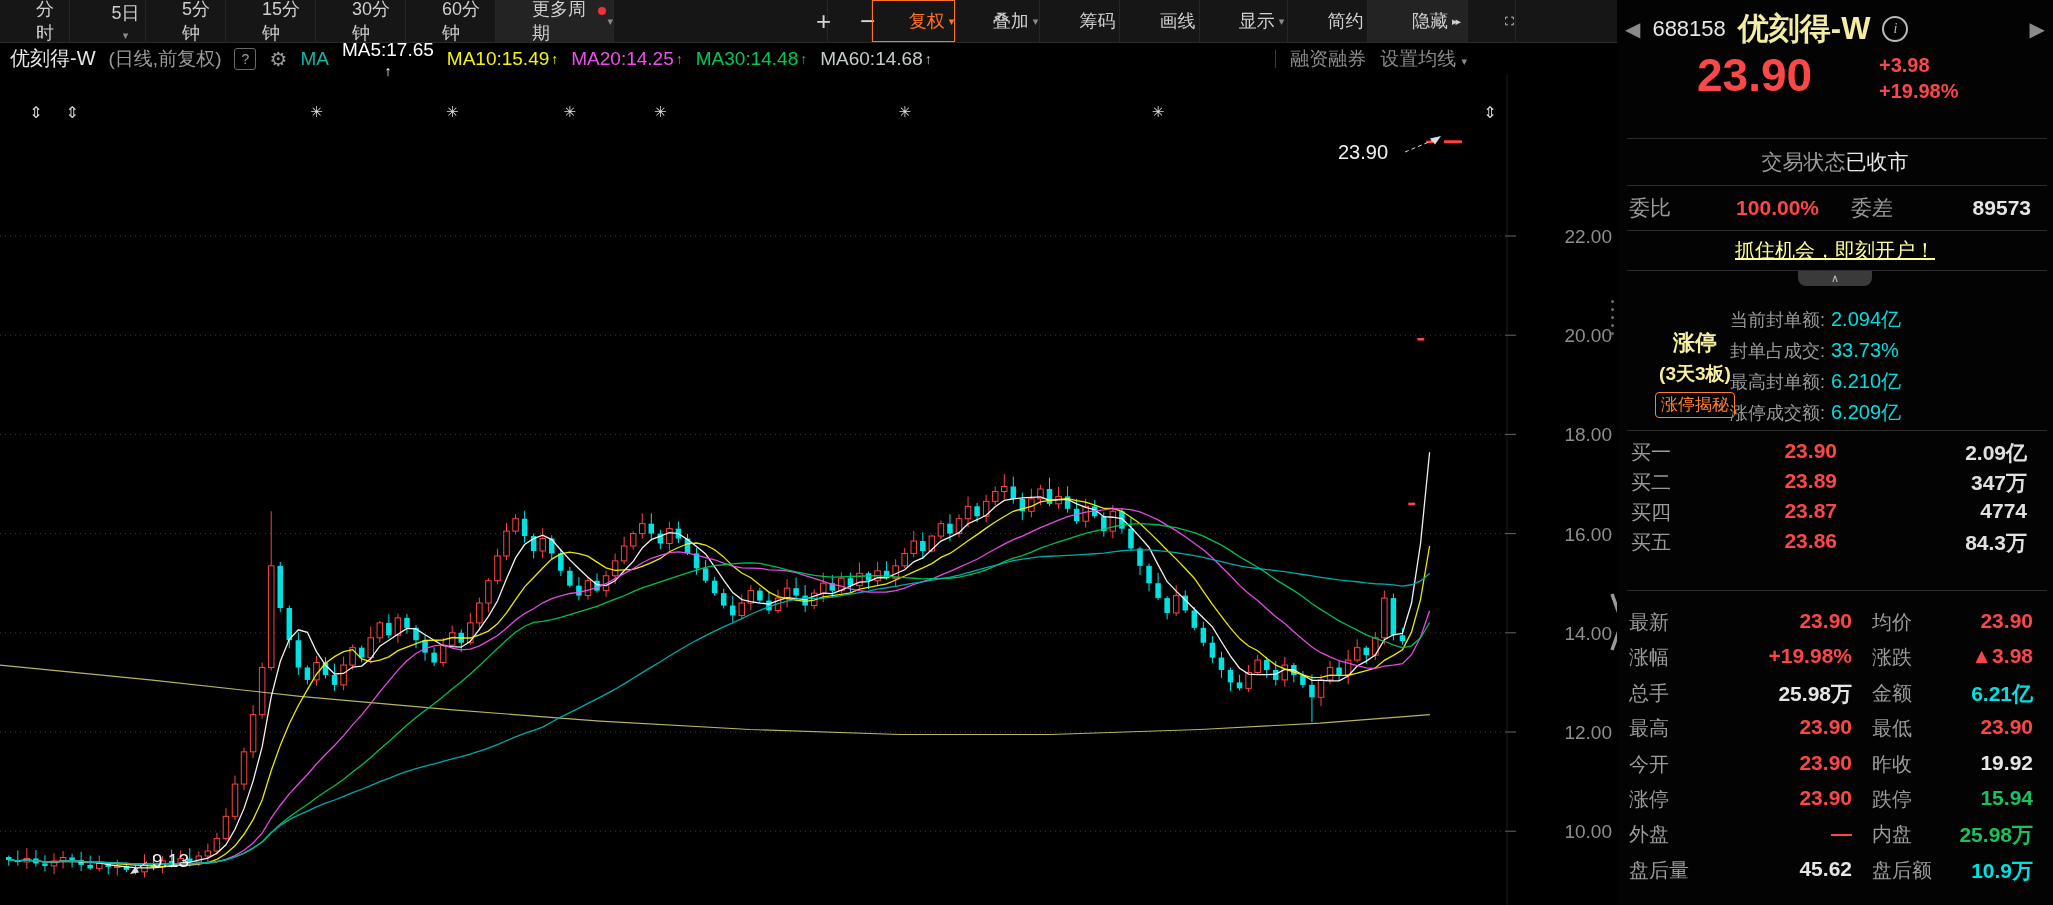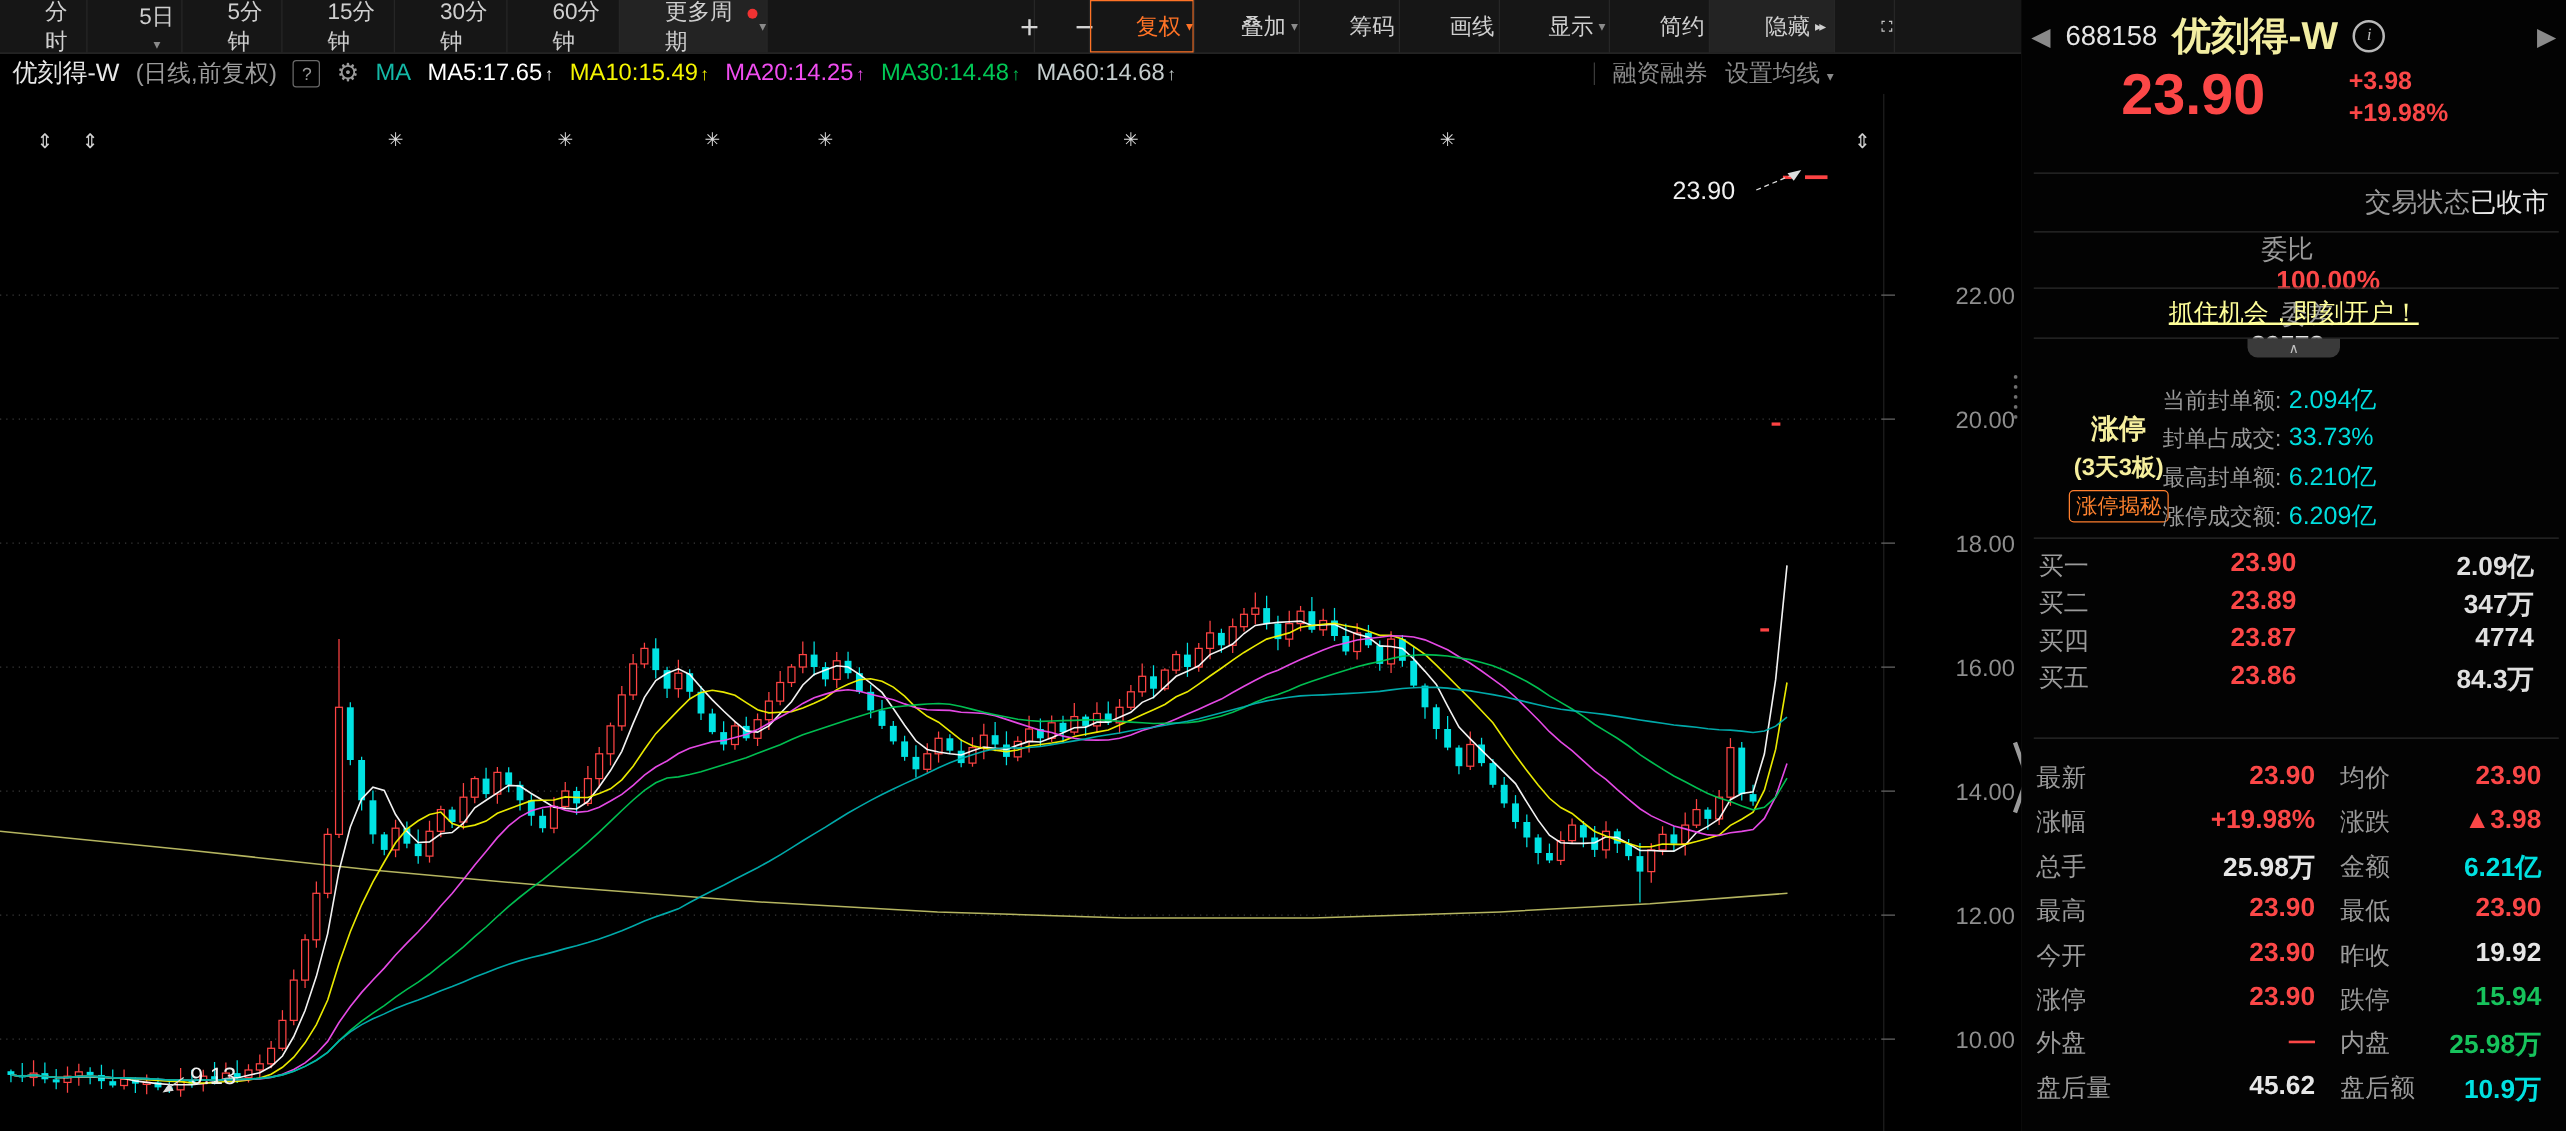--- a/index.html
+++ b/index.html
@@ -43,23 +43,23 @@
   .p-code{color:#e6e6e6;font-size:22px;}
   .p-name{color:#f2eda2;font-size:31px;font-weight:bold;}
   .p-info{width:22px;height:22px;border:2px solid #b8b8b8;border-radius:50%;color:#b8b8b8;
           font-size:14px;font-style:italic;font-family:"Liberation Serif",serif;
           display:flex;align-items:center;justify-content:center;}
   .p-spacer{flex:1;}
   .price-row{position:absolute;top:48px;left:0;right:0;height:62px;}
   .p-last{position:absolute;left:80px;top:0px;font-size:46px;font-weight:bold;color:#fb4747;}
   .p-chg{position:absolute;left:262px;top:4px;font-size:20px;line-height:26px;color:#fb4747;font-weight:bold;}
   .row-status{position:absolute;top:138px;height:47px;left:14px;right:14px;display:flex;
-              align-items:center;justify-content:flex-end;font-size:21px;}
+              align-items:center;justify-content:center;font-size:21px;}
   .lbl{color:#9a9a9a;}
-  .row-weibi{position:absolute;top:185px;height:45px;left:12px;right:22px;display:flex;align-items:center;font-size:21px;flex-direction:column;}
+  .row-weibi{position:absolute;top:185px;height:45px;left:12px;right:22px;display:flex;align-items:center;font-size:21px;}
   .wb-v1{width:148px;text-align:right;color:#fb4747;font-weight:bold;}
   .wb-l2{margin-left:32px;}
   .wb-v2{flex:1;text-align:right;color:#e5e5e5;font-weight:bold;}
   .row-ad{position:absolute;top:231px;height:39px;left:0;right:0;display:flex;align-items:center;justify-content:center;}
   .ad-link{color:#ffff99;font-size:20px;text-decoration:underline;}
   .collapse-tab{position:absolute;top:271px;left:50%;margin-left:-37px;width:74px;height:15px;background:#3a3a3a;
                 border-radius:0 0 8px 8px;display:flex;align-items:center;justify-content:center;
                 color:#c0c0c0;font-size:11px;}
   .limit-left{position:absolute;top:328px;left:8px;width:140px;display:flex;flex-direction:column;
               align-items:center;gap:3px;}
@@ -157,21 +157,21 @@
       </div>
     </div>
 
   <div class="chart-header">
     <span class="ch-title">优刻得-W</span>
     <span class="ch-mode">(日线,前复权)</span>
     <span class="ch-help">?</span>
     <span class="ch-gear">⚙</span>
     <span class="ch-ma">MA</span>
     <span id="ma-items" style="display:flex;gap:13px;align-items:center;">
-        <span class="ch-ma-item" style="color: rgb(255, 255, 255);">
+        <span class="ch-ma-item" style="color: rgb(255, 255, 255); flex-direction: column;">
           <span>MA5:17.65</span>
           <span class="ch-arrow">↑</span>
         </span>
         <span class="ch-ma-item" style="color: rgb(245, 245, 0);">
           <span>MA10:15.49</span>
           <span class="ch-arrow">↑</span>
         </span>
         <span class="ch-ma-item" style="color: rgb(240, 77, 240);">
           <span>MA20:14.25</span>
           <span class="ch-arrow">↑</span>

